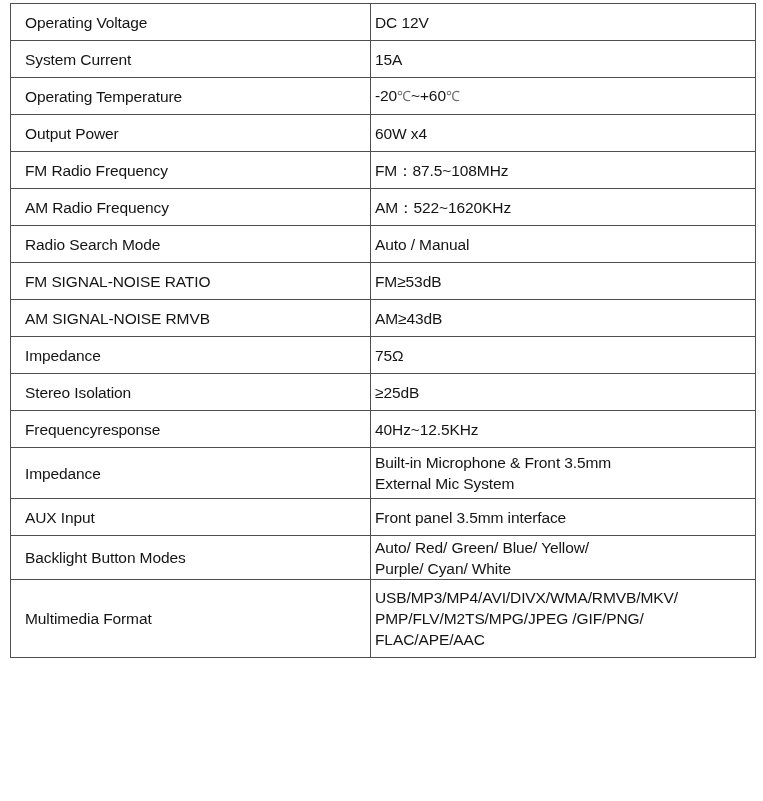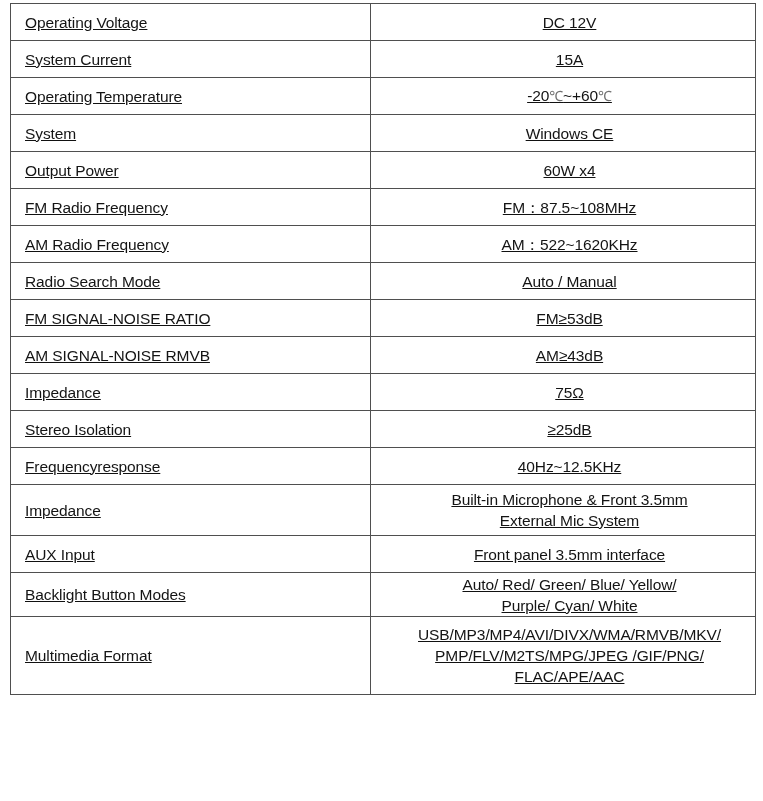--- a/index.html
+++ b/index.html
@@ -20,41 +20,39 @@
     left: 10px;
     top: 3px;
     width: 745px;
   }
 
   table.spec {
     width: 745px;
     border-collapse: collapse;
     table-layout: fixed;
     background: #d946ef;
-    text-decoration: underline;
   }
 
   table.spec col.c-label { width: 360px; }
   table.spec col.c-value { width: 385px; }
 
   table.spec td {
     border: 1.6px solid #4f4f4f;
     padding: 0 0 0 14px;
     vertical-align: middle;
     font-size: 15.5px;
     line-height: 21px;
     letter-spacing: -0.1px;
     color: #141414;
     background: #ffffff;
     height: 36px;
   }
 
   table.spec td.value {
-    padding-left: 13px;
-    text-align: center;
+    padding-left: 4px;
   }
 
   
   table.spec tr.two-line td { height: 50px; }
   table.spec tr.two-line-tight td { height: 43px; }
   table.spec tr.three-line td { height: 77px; }
 
   .ln { display: block; white-space: pre; }
 
   
@@ -82,26 +80,20 @@
         <tr>
           <td class="label">System Current</td>
           <td class="value">
             <span class="ln">15A</span>
           </td>
         </tr>
         <tr>
           <td class="label">Operating Temperature</td>
           <td class="value">
             <span class="ln">-20<span class="deg">℃</span>~+60<span class="deg">℃</span></span>
-          </td>
-        </tr>
-        <tr>
-          <td class="label">System</td>
-          <td class="value">
-            <span class="ln">Windows CE</span>
           </td>
         </tr>
         <tr>
           <td class="label">Output Power</td>
           <td class="value">
             <span class="ln">60W x4</span>
           </td>
         </tr>
         <tr>
           <td class="label">FM Radio Frequency</td>

